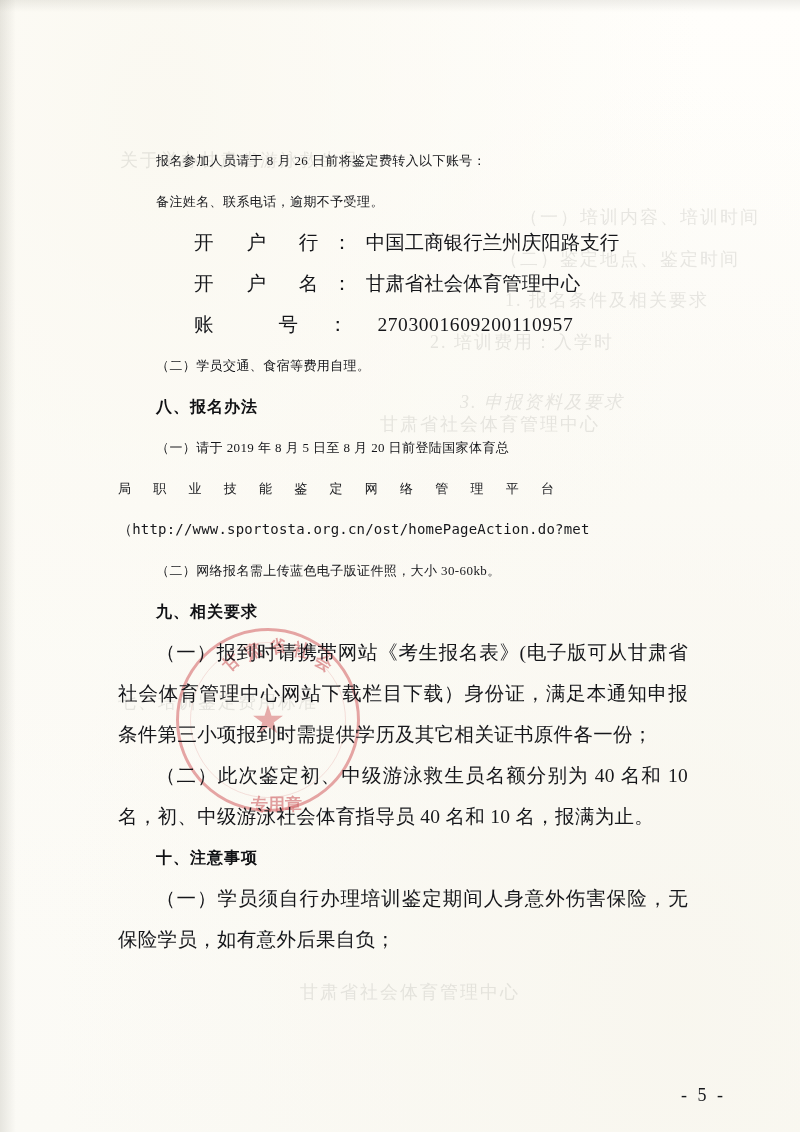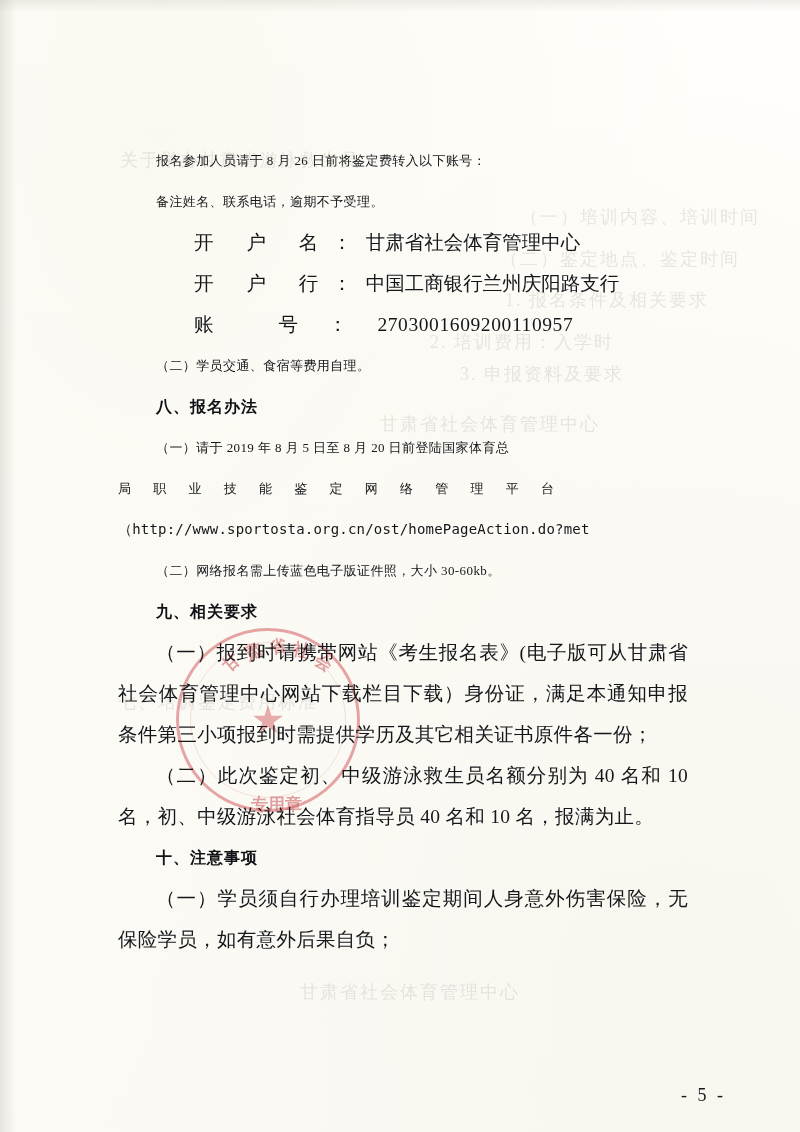--- a/index.html
+++ b/index.html
@@ -165,21 +165,21 @@
 <div class="page">
   <div class="scan-tint"></div>
   <div class="edge-shadow-l"></div>
   <div class="edge-shadow-t"></div>
 
   <div class="ghost" style="left:120px; top:148px;">关于举办甘肃省游泳救生员</div>
   <div class="ghost" style="left:520px; top:205px;">（一）培训内容、培训时间</div>
   <div class="ghost" style="left:500px; top:247px;">（二）鉴定地点、鉴定时间</div>
   <div class="ghost" style="left:505px; top:288px;">1. 报名条件及相关要求</div>
   <div class="ghost" style="left:430px; top:330px;">2. 培训费用：入学时</div>
-  <div class="ghost" style="left:460px; top:362px;">3. 申报资料及要求</div>
+  <div class="ghost" style="left:460px; top:390px;font-style:italic;">3. 申报资料及要求</div>
   <div class="ghost" style="left:380px; top:412px;">甘肃省社会体育管理中心</div>
   <div class="ghost" style="left:118px; top:690px;">七、培训鉴定费用标准</div>
   <div class="ghost" style="left:300px; top:980px;">甘肃省社会体育管理中心</div>
 
   <div class="seal">
     <div class="seal-star">★</div>
     <div class="seal-text">
       <span style="left:44px; top:20px; transform:rotate(-42deg);">甘</span>
       <span style="left:66px; top:9px; transform:rotate(-28deg);">肃</span>
       <span style="left:90px; top:4px; transform:rotate(-10deg);">省</span>
@@ -188,24 +188,24 @@
       <span style="left:72px; top:162px;">专用章</span>
     </div>
   </div>
 
   <div class="content">
 
     <div class="line indent">报名参加人员请于 8 月 26 日前将鉴定费转入以下账号：</div>
     <div class="line indent">备注姓名、联系电话，逾期不予受理。</div>
 
     <div class="kv">
+      <span class="k wide">开 户 行：</span><span>中国工商银行兰州庆阳路支行</span>
+    </div>
+    <div class="kv">
       <span class="k wide">开 户 名：</span><span>甘肃省社会体育管理中心</span>
-    </div>
-    <div class="kv">
-      <span class="k wide">开 户 行：</span><span>中国工商银行兰州庆阳路支行</span>
     </div>
     <div class="kv">
       <span class="k wider">账 号：</span><span class="mono">2703001609200110957</span>
     </div>
 
     <div class="line indent">（二）学员交通、食宿等费用自理。</div>
 
     <div class="heading">八、报名办法</div>
 
     <div class="line indent">（一）请于 2019 年 8 月 5 日至 8 月 20 日前登陆国家体育总</div>

